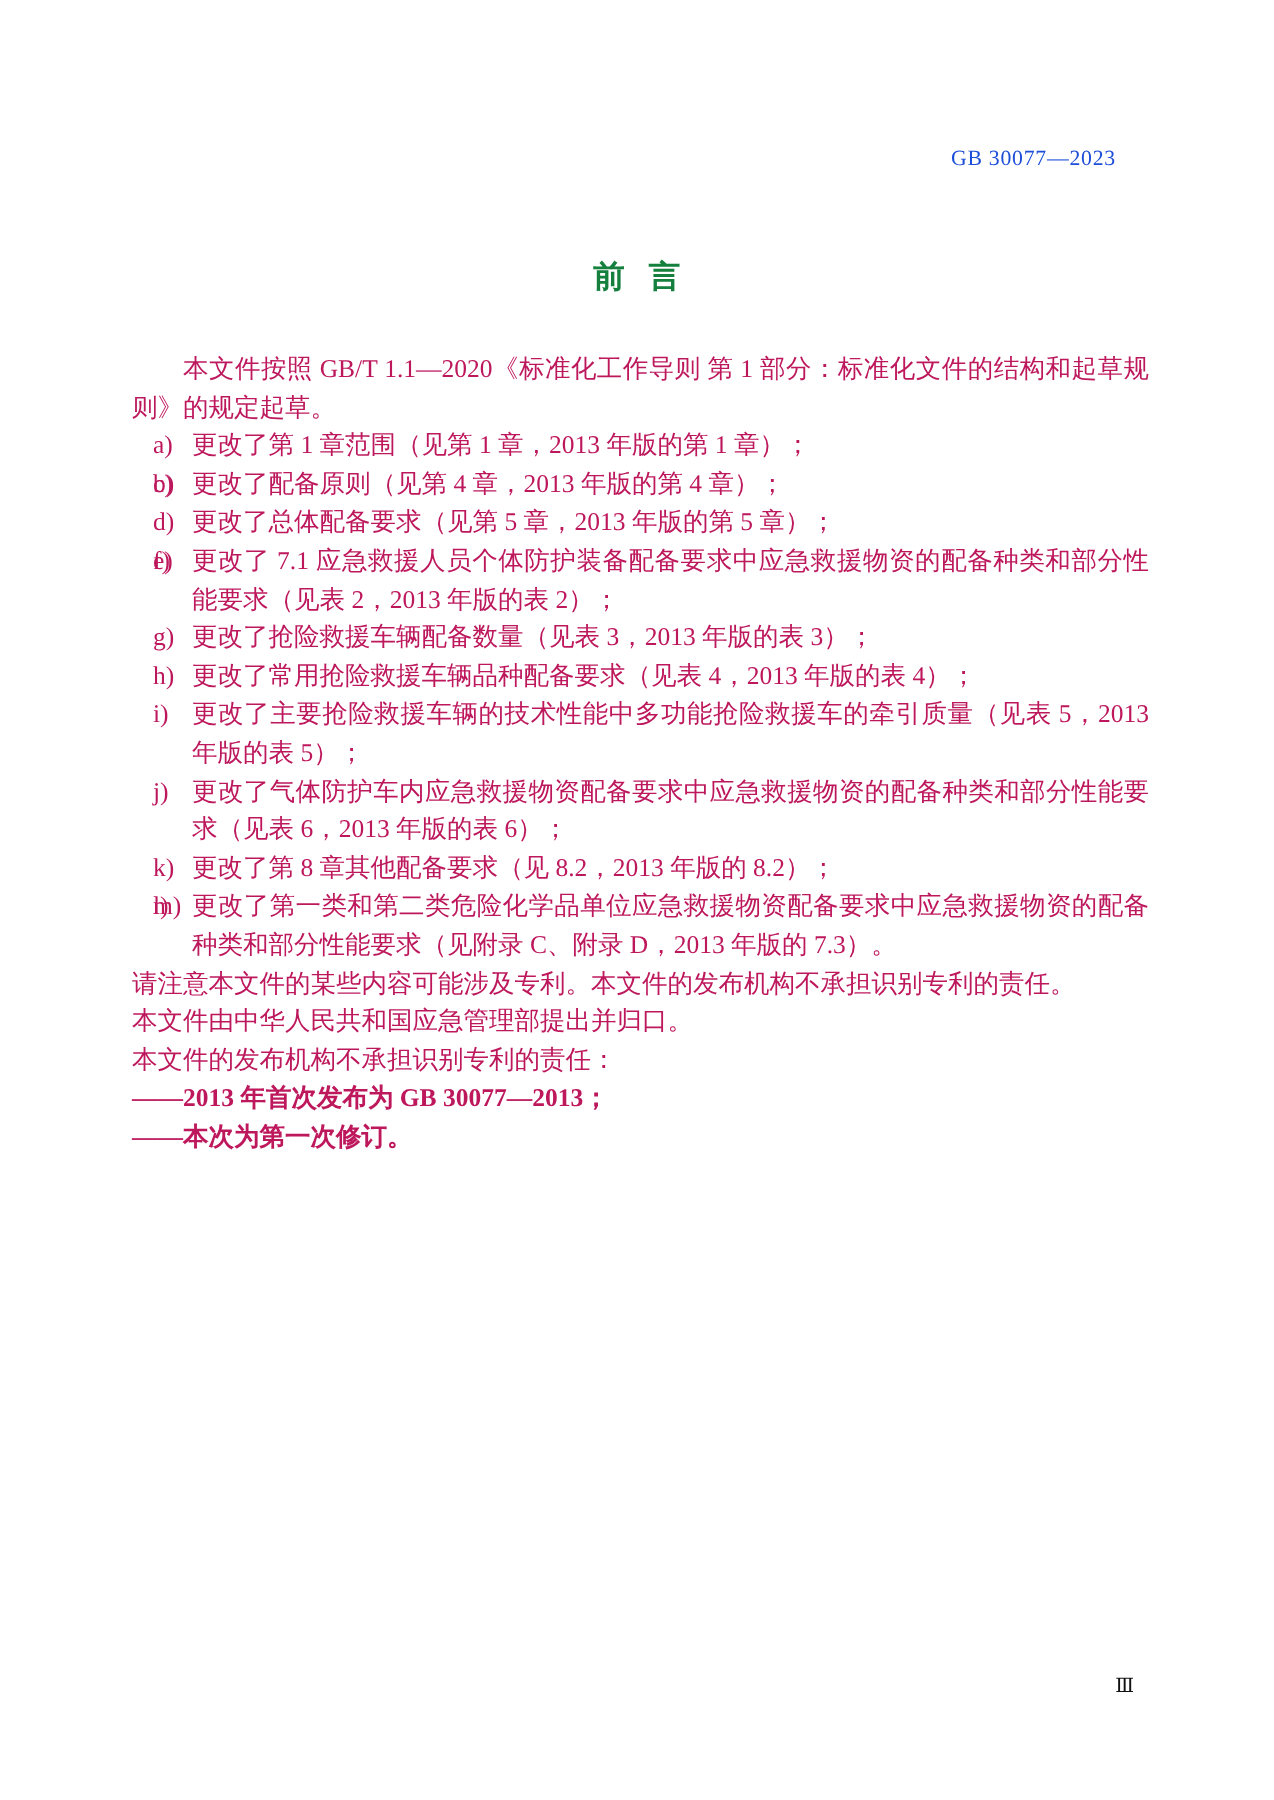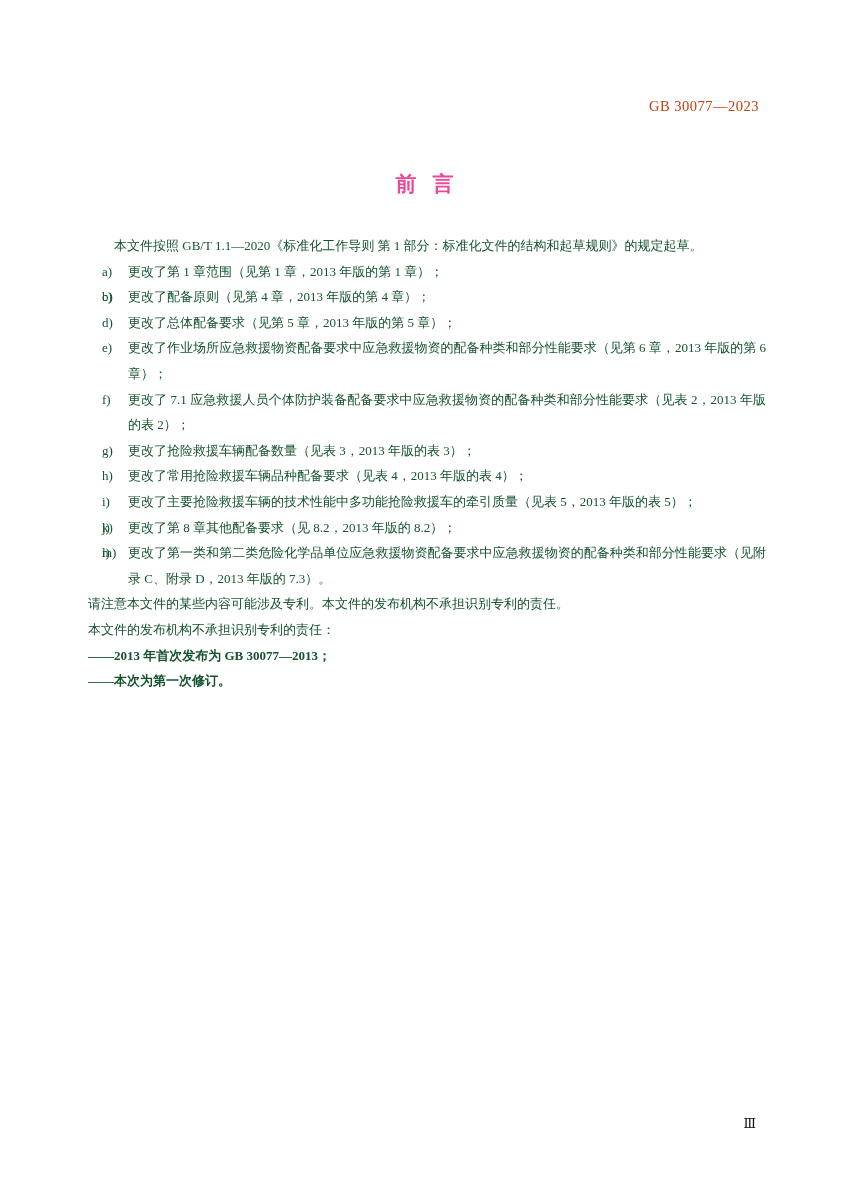--- a/index.html
+++ b/index.html
@@ -19,47 +19,47 @@
     position: absolute;
     top: 0; left: 0;
     width: 849px;
     height: 1200px;
     box-sizing: border-box;
     padding: 0;
   }
   .header-std {
     position: absolute;
     top: 98px;
-    right: 90px;
+    right: 105px;
     font-size: 14.5px;
     letter-spacing: 0.5px;
-    color: #c2410c;
+    color: #1d4ed8;
     font-family: "Liberation Serif", serif;
   }
   .doc-title {
     position: absolute;
     top: 170px;
     left: 0;
     width: 849px;
     text-align: center;
     font-size: 21px;
     font-weight: bold;
     letter-spacing: 16px;
     text-indent: 16px;
-    color: #ec4899;
+    color: #15803d;
   }
   .content {
     position: absolute;
     top: 233px;
     left: 88px;
     width: 678px;
-    font-size: 13px;
+    font-size: 17px;
     line-height: 25.6px;
     text-align: justify;
-    color: #14532d;
+    color: #be185d;
   }
   p.para {
     margin: 0;
     text-indent: 2em;
   }
   p.flush {
     margin: 0;
     text-indent: 0;
   }
   .list {
@@ -119,55 +119,56 @@
       <li>
         <span class="marker">c)</span>
         <span>更改了配备原则（见第 4 章，2013 年版的第 4 章）；</span>
       </li>
       <li>
         <span class="marker">d)</span>
         <span>更改了总体配备要求（见第 5 章，2013 年版的第 5 章）；</span>
       </li>
       <li>
         <span class="marker">e)</span>
-        <span>更改了作业场所应急救援物资配备要求中应急救援物资的配备种类和部分性能要求（见第 6 章，2013 年版的第 6 章）；</span>
       </li>
       <li>
         <span class="marker">f)</span>
         <span>更改了 7.1 应急救援人员个体防护装备配备要求中应急救援物资的配备种类和部分性能要求（见表 2，2013 年版的表 2）；</span>
       </li>
       <li>
         <span class="marker">g)</span>
         <span>更改了抢险救援车辆配备数量（见表 3，2013 年版的表 3）；</span>
       </li>
       <li>
         <span class="marker">h)</span>
         <span>更改了常用抢险救援车辆品种配备要求（见表 4，2013 年版的表 4）；</span>
       </li>
       <li>
         <span class="marker">i)</span>
         <span>更改了主要抢险救援车辆的技术性能中多功能抢险救援车的牵引质量（见表 5，2013 年版的表 5）；</span>
       </li>
       <li>
         <span class="marker">j)</span>
+        <span>更改了气体防护车内应急救援物资配备要求中应急救援物资的配备种类和部分性能要求（见表 6，2013 年版的表 6）；</span>
       </li>
       <li>
         <span class="marker">k)</span>
         <span>更改了第 8 章其他配备要求（见 8.2，2013 年版的 8.2）；</span>
       </li>
       <li>
         <span class="marker">l)</span>
       </li>
       <li>
         <span class="marker">m)</span>
         <span>更改了第一类和第二类危险化学品单位应急救援物资配备要求中应急救援物资的配备种类和部分性能要求（见附录 C、附录 D，2013 年版的 7.3）。</span>
       </li>
     </ul>
 
     <p class="flush">请注意本文件的某些内容可能涉及专利。本文件的发布机构不承担识别专利的责任。</p>
+    <p class="flush">本文件由中华人民共和国应急管理部提出并归口。</p>
     <p class="flush">本文件的发布机构不承担识别专利的责任：</p>
     <p class="flush dash-item">——2013 年首次发布为 GB 30077—2013；</p>
     <p class="flush dash-item">——本次为第一次修订。</p>
 
   </div>
 
   <div class="page-number">Ⅲ</div>
 
 </div>
 

